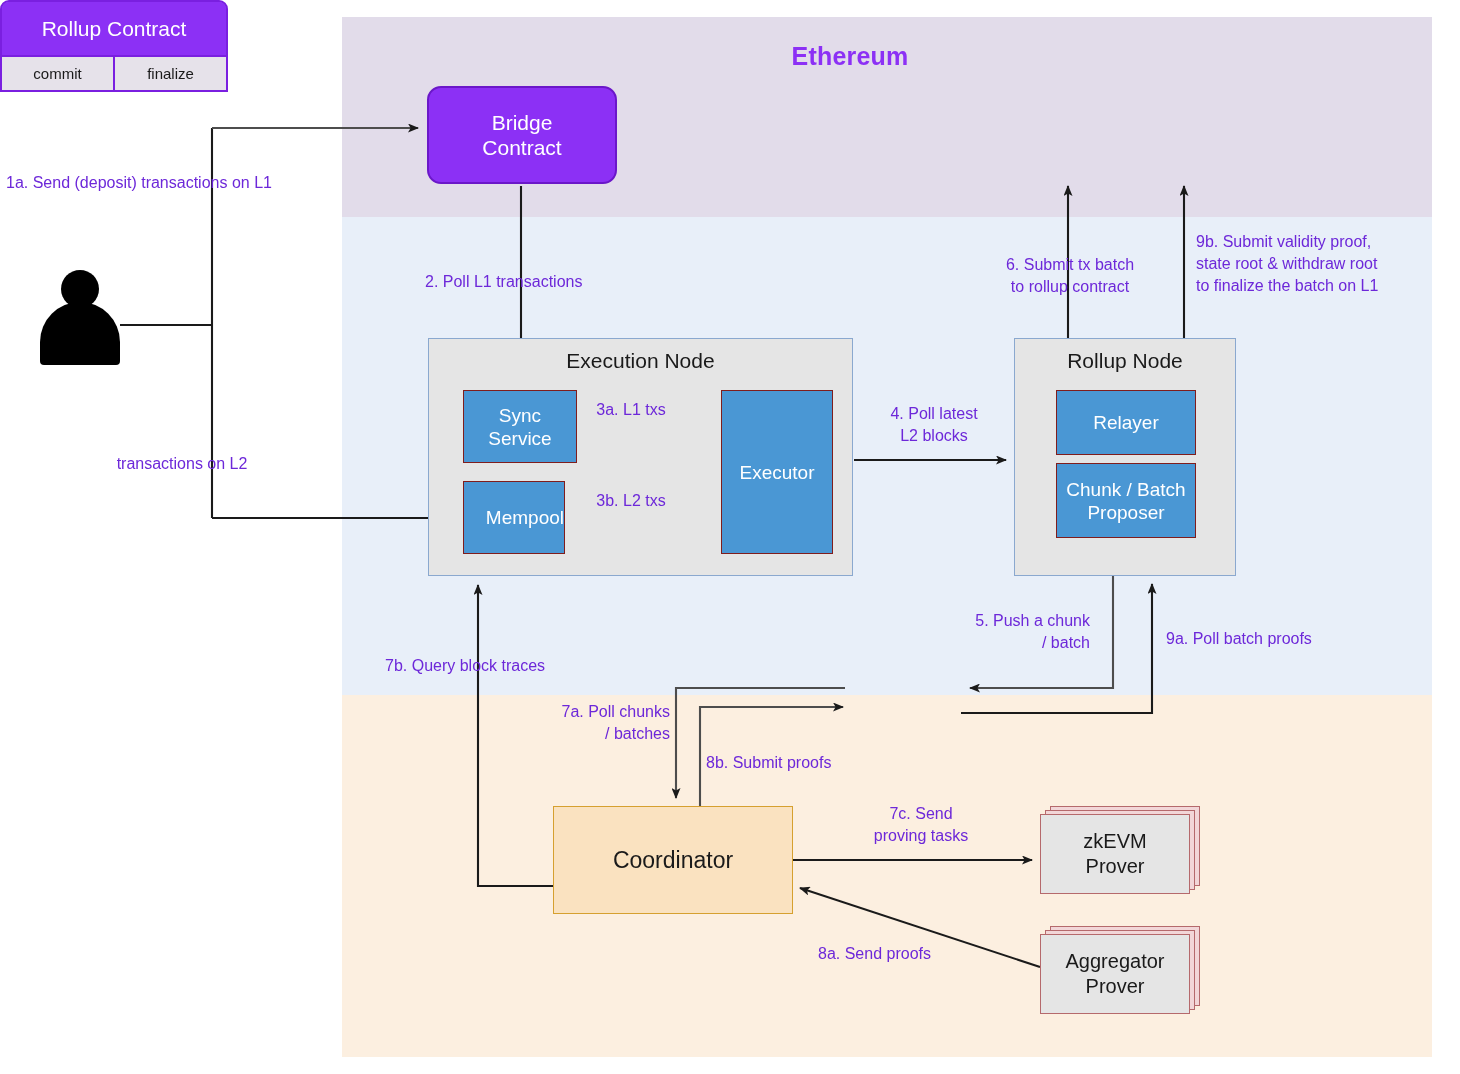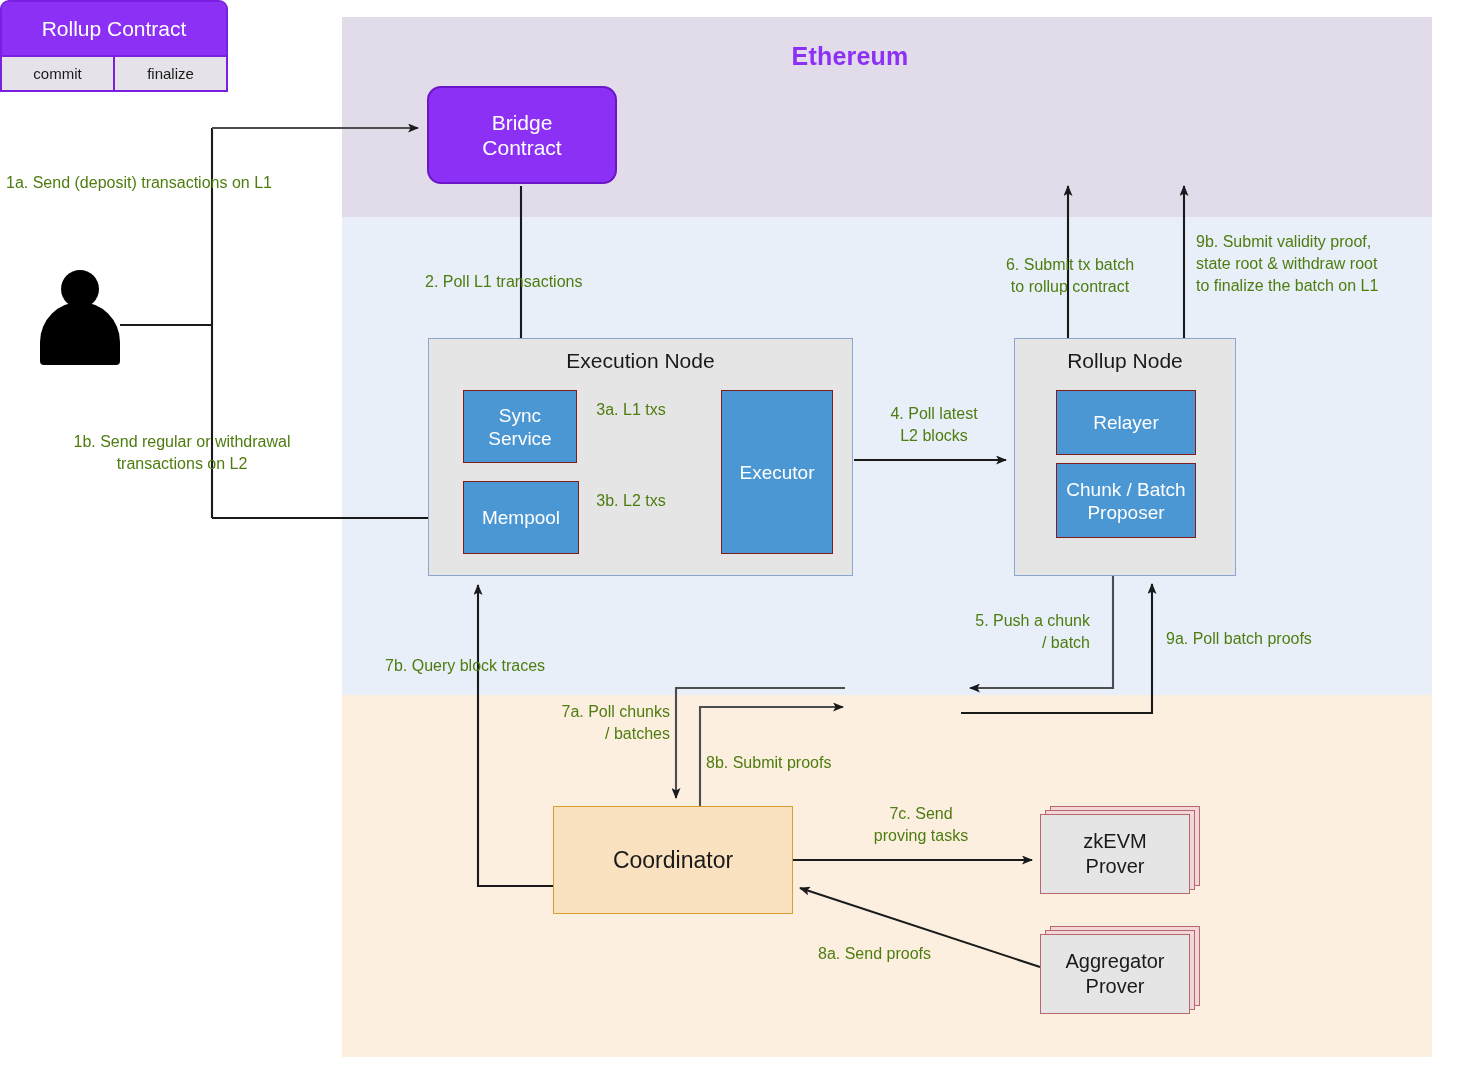--- a/index.html
+++ b/index.html
@@ -5,21 +5,21 @@
 <style>
   html,body{margin:0;padding:0;background:#ffffff;}
   body{width:1460px;height:1074px;position:relative;overflow:hidden;
        font-family:"Liberation Sans","DejaVu Sans",sans-serif;color:#1a1a1a;}
   #stage{position:absolute;left:0;top:0;width:1460px;height:1074px;}
   .band{position:absolute;}
   #band-l1{left:342px;top:17px;width:1090px;height:200px;background:#e2dcea;}
   #band-l2{left:342px;top:217px;width:1090px;height:478px;background:#e8eff9;}
   #band-prov{left:342px;top:695px;width:1090px;height:362px;background:#fcefe0;}
 
-  .lbl{position:absolute;font-size:16px;line-height:20px;color:#4d7c0f;white-space:pre;}
+  .lbl{position:absolute;font-size:16px;line-height:20px;color:#6d28d9;white-space:pre;}
   .lbl.c{text-align:center;}
   .lbl.r{text-align:right;}
 
   .ttl-eth{position:absolute;left:700px;top:42px;width:300px;text-align:center;
     font-size:25px;font-weight:bold;color:#8c30f5;letter-spacing:.2px;}
 
   .box{position:absolute;box-sizing:border-box;display:flex;align-items:center;
        justify-content:center;text-align:center;}
 
   
@@ -41,21 +41,21 @@
   #execution-node{left:428px;top:338px;width:425px;height:238px;display:block;}
   #rollup-node{left:1014px;top:338px;width:222px;height:238px;display:block;}
   .node-title{position:absolute;width:100%;top:10px;left:0;text-align:center;
      font-size:21px;color:#1a1a1a;}
 
   .binner{position:absolute;background:#4a97d4;border:1px solid #7f1d1d;color:#fff;
      display:flex;align-items:center;justify-content:center;text-align:center;
      font-size:19px;line-height:23px;box-sizing:border-box;}
 
   #sync-service{left:34px;top:51px;width:114px;height:73px;}
-  #mempool{left:34px;top:142px;width:116px;height:73px;}
+  #mempool{left:34px;top:142px;width:102px;height:73px;justify-content:flex-end;}
   #executor{left:292px;top:51px;width:112px;height:164px;}
   #relayer{left:41px;top:51px;width:140px;height:65px;}
   #chunk-batch-proposer{left:41px;top:124px;width:140px;height:75px;}
 
   
   #db{position:absolute;left:851px;top:643px;width:110px;height:84px;}
   #db .cyl-body{position:absolute;left:0;top:14px;width:110px;height:56px;
      background:#d6e9cc;border-left:1px solid #7aa86a;border-right:1px solid #7aa86a;
      box-sizing:border-box;}
   #db .cyl-top{position:absolute;left:0;top:0;width:110px;height:28px;
@@ -214,21 +214,20 @@
     <div class="sh sh2"></div>
     <div class="face">
       <span>
         <span>Aggregator</span><br><span>Prover</span>
       </span>
     </div>
   </div>
 
   <div class="lbl" style="left:6px;top:173px;width:340px;">1a. Send (deposit) transactions on L1</div>
 
-  <div class="lbl c" style="left:22px;top:432px;width:320px;">1b. Send regular or withdrawal</div>
   <div class="lbl c" style="left:22px;top:454px;width:320px;">transactions on L2</div>
 
   <div class="lbl" style="left:425px;top:272px;width:300px;">2. Poll L1 transactions</div>
 
   <div class="lbl c" style="left:566px;top:400px;width:130px;">3a. L1 txs</div>
   <div class="lbl c" style="left:566px;top:491px;width:130px;">3b. L2 txs</div>
 
   <div class="lbl c" style="left:864px;top:404px;width:140px;">4. Poll latest</div>
   <div class="lbl c" style="left:864px;top:426px;width:140px;">L2 blocks</div>
 

